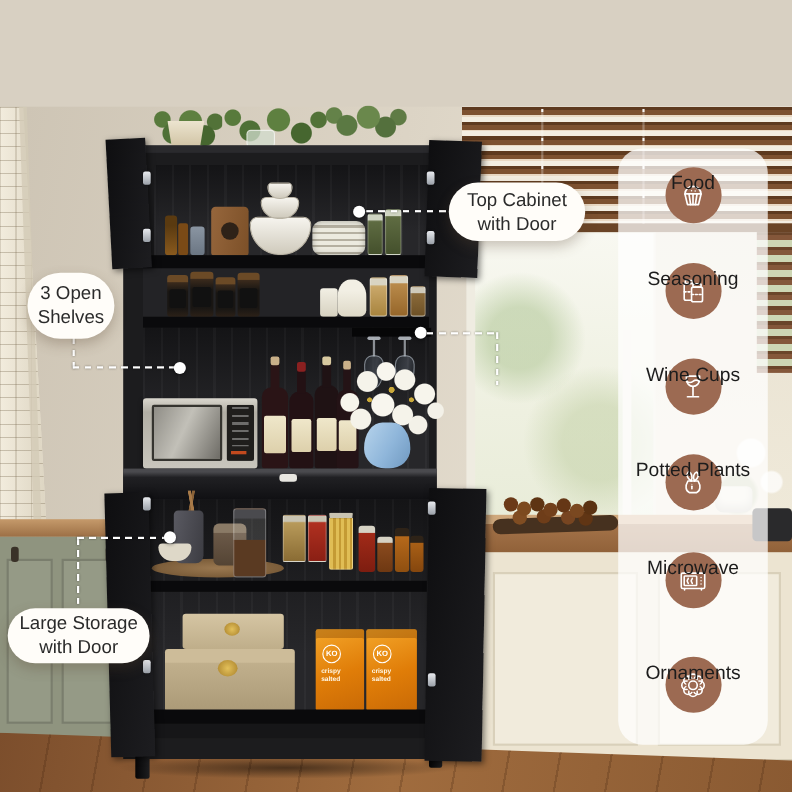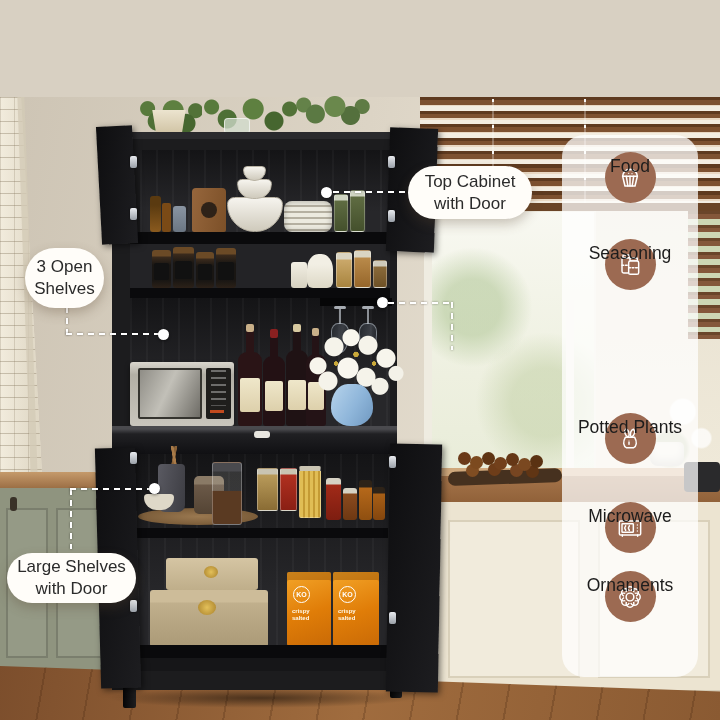--- a/index.html
+++ b/index.html
@@ -218,21 +218,21 @@
   .d-goblet{left:377px;top:297px;}
   .l-goblet-h{left:388px;top:302px;width:64px;}
   .l-goblet-v{left:451px;top:302px;height:48px;}
   .l-large-v{left:70px;top:489px;height:60px;}
   .l-large-h{left:70px;top:488px;width:82px;}
   .d-large{left:149px;top:483px;}
 
   
   .panel{left:562px;top:135px;width:136px;height:542px;background:rgba(255,255,255,.74);border-radius:22px;z-index:6;}
   .feature{left:0;width:136px;height:80px;display:flex;flex-direction:column;align-items:center;position:absolute;}
-  .f0{top:17px;} .f1{top:104px;} .f2{top:191px;} .f3{top:278px;} .f4{top:367px;} .f5{top:436px;}
+  .f0{top:17px;} .f1{top:104px;} .f2{top:191px;} .f3{top:278px;} .f4{top:367px;} .f5{top:462px;}
   .icon-circle{position:relative;width:51px;height:51px;border-radius:50%;background:#9c6a52;display:flex;align-items:center;justify-content:center;flex:0 0 auto;}
   .icon-circle svg{position:static;}
   .feature-label{position:relative;margin-top:4px;color:#1c1c1c;font-size:17.5px;}
 </style>
 </head>
 <body>
 
 <div id="app">
 
   <div class="scene">
@@ -397,21 +397,21 @@
   <div class="dash-h l-goblet-h"></div>
   <div class="dash-v l-goblet-v"></div>
   <div class="dash-v l-large-v"></div>
   <div class="dash-h l-large-h"></div>
   <div class="dot d-large"></div>
 
   <div class="pill pill-top">Top Cabinet
 with Door</div>
   <div class="pill pill-shelves">3 Open
 Shelves</div>
-  <div class="pill pill-large">Large Shelves
+  <div class="pill pill-large">Large Storage
 with Door</div>
 
   <aside class="panel">
     <div class="feature f1">
       <div class="icon-circle">
         <svg width="32" height="32" viewBox="0 0 48 48" fill="none" stroke="#fff" stroke-width="2.2" stroke-linecap="round" stroke-linejoin="round">
           <rect x="13.5" y="9" width="10" height="4" rx="1"></rect>
           <rect x="12" y="13" width="13" height="23" rx="2.5"></rect>
           <path d="M12 24.5h13" stroke-dasharray="2.6 2.6"></path>
           <rect x="24" y="13.5" width="11" height="4.5" rx="1" fill="#9c6a52"></rect>
@@ -428,20 +428,30 @@
           <circle cx="19" cy="14" r="1" fill="#fff" stroke="none"></circle>
             <circle cx="24" cy="12" r="1" fill="#fff" stroke="none"></circle>
             <circle cx="29" cy="14" r="1" fill="#fff" stroke="none"></circle>
             <circle cx="22" cy="17" r="1" fill="#fff" stroke="none"></circle>
             <circle cx="27" cy="17.5" r="1" fill="#fff" stroke="none"></circle>
           <path d="M13 21.5h22l-3.5 14.5h-15z"></path>
           <path d="M18.5 21.5l2.3 14.5M24 21.5V36M29.5 21.5L27.2 36"></path>
         </svg>
       </div>
       <div class="feature-label">Food</div>
+    </div>
+    <div class="feature f2">
+      <div class="icon-circle">
+        <svg width="32" height="32" viewBox="0 0 48 48" fill="none" stroke="#fff" stroke-width="2.3" stroke-linecap="round" stroke-linejoin="round">
+          <path d="M15 9h18v4.5a9 9.5 0 0 1-18 0z"></path>
+          <path d="M15.5 16c2.8 2.1 5.7 2.1 8.5 0s5.7-2.1 8.5 0"></path>
+          <path d="M24 23.5V35M16.5 37h15"></path>
+        </svg>
+      </div>
+      <div class="feature-label">Wine Cups</div>
     </div>
     <div class="feature f3">
       <div class="icon-circle">
         <svg width="32" height="32" viewBox="0 0 48 48" fill="none" stroke="#fff" stroke-width="2.2" stroke-linecap="round" stroke-linejoin="round">
           <path d="M21.5 21.5c-5.5-3.5-7.2-9-3.6-12.6 3.9 1.2 6.4 6.6 3.6 12.6z"></path>
           <path d="M26 21.5c5.6-4 6.7-9.6 3.1-12.3-3.7 1.4-6.1 6.7-3.1 12.3z"></path>
           <path d="M17 21.5h14c3.9 6.6 3.2 13.2-1.9 15.7H18.9c-5.1-2.5-5.8-9.1-1.9-15.7z"></path>
           <path d="M22.5 28.5v3.5"></path>
             <circle cx="22.5" cy="25.8" r="0.7" fill="#fff" stroke="none"></circle>
         </svg>

